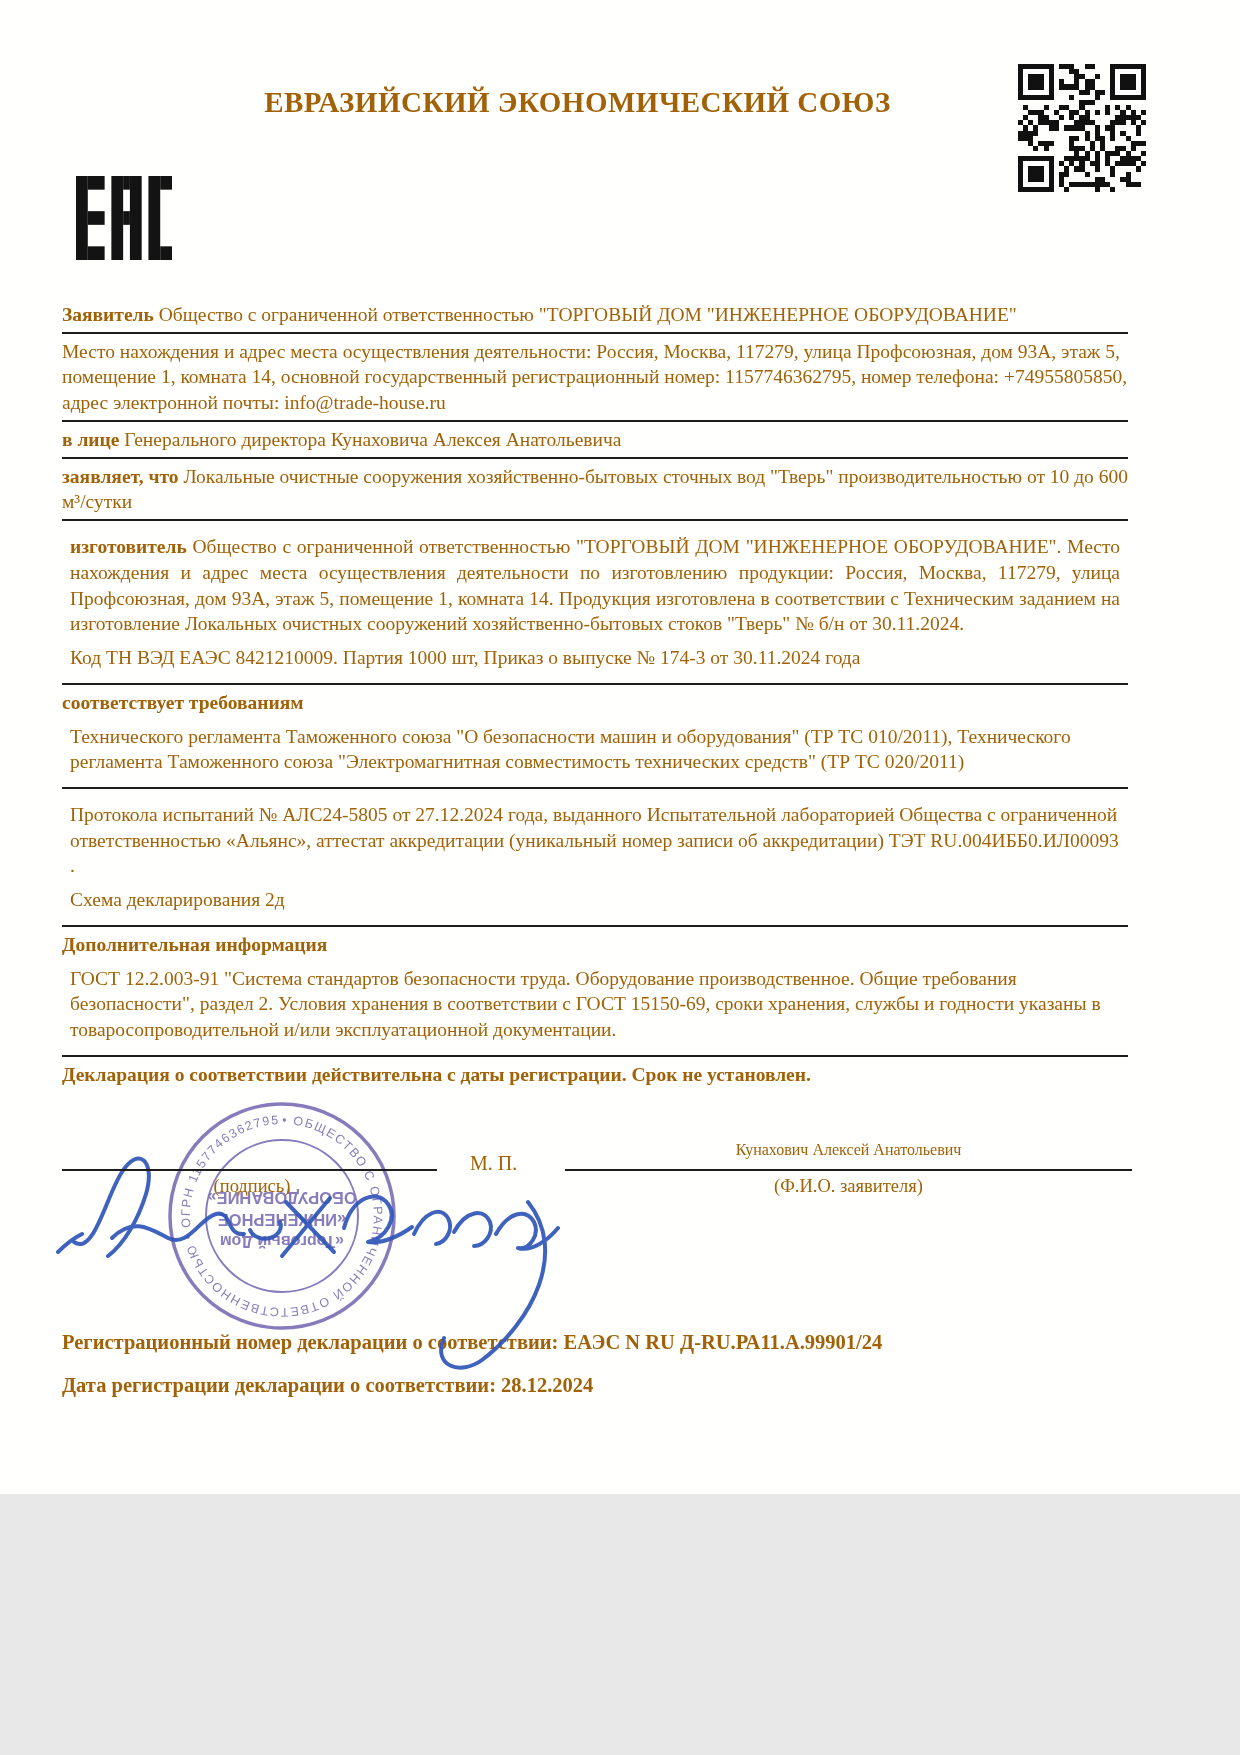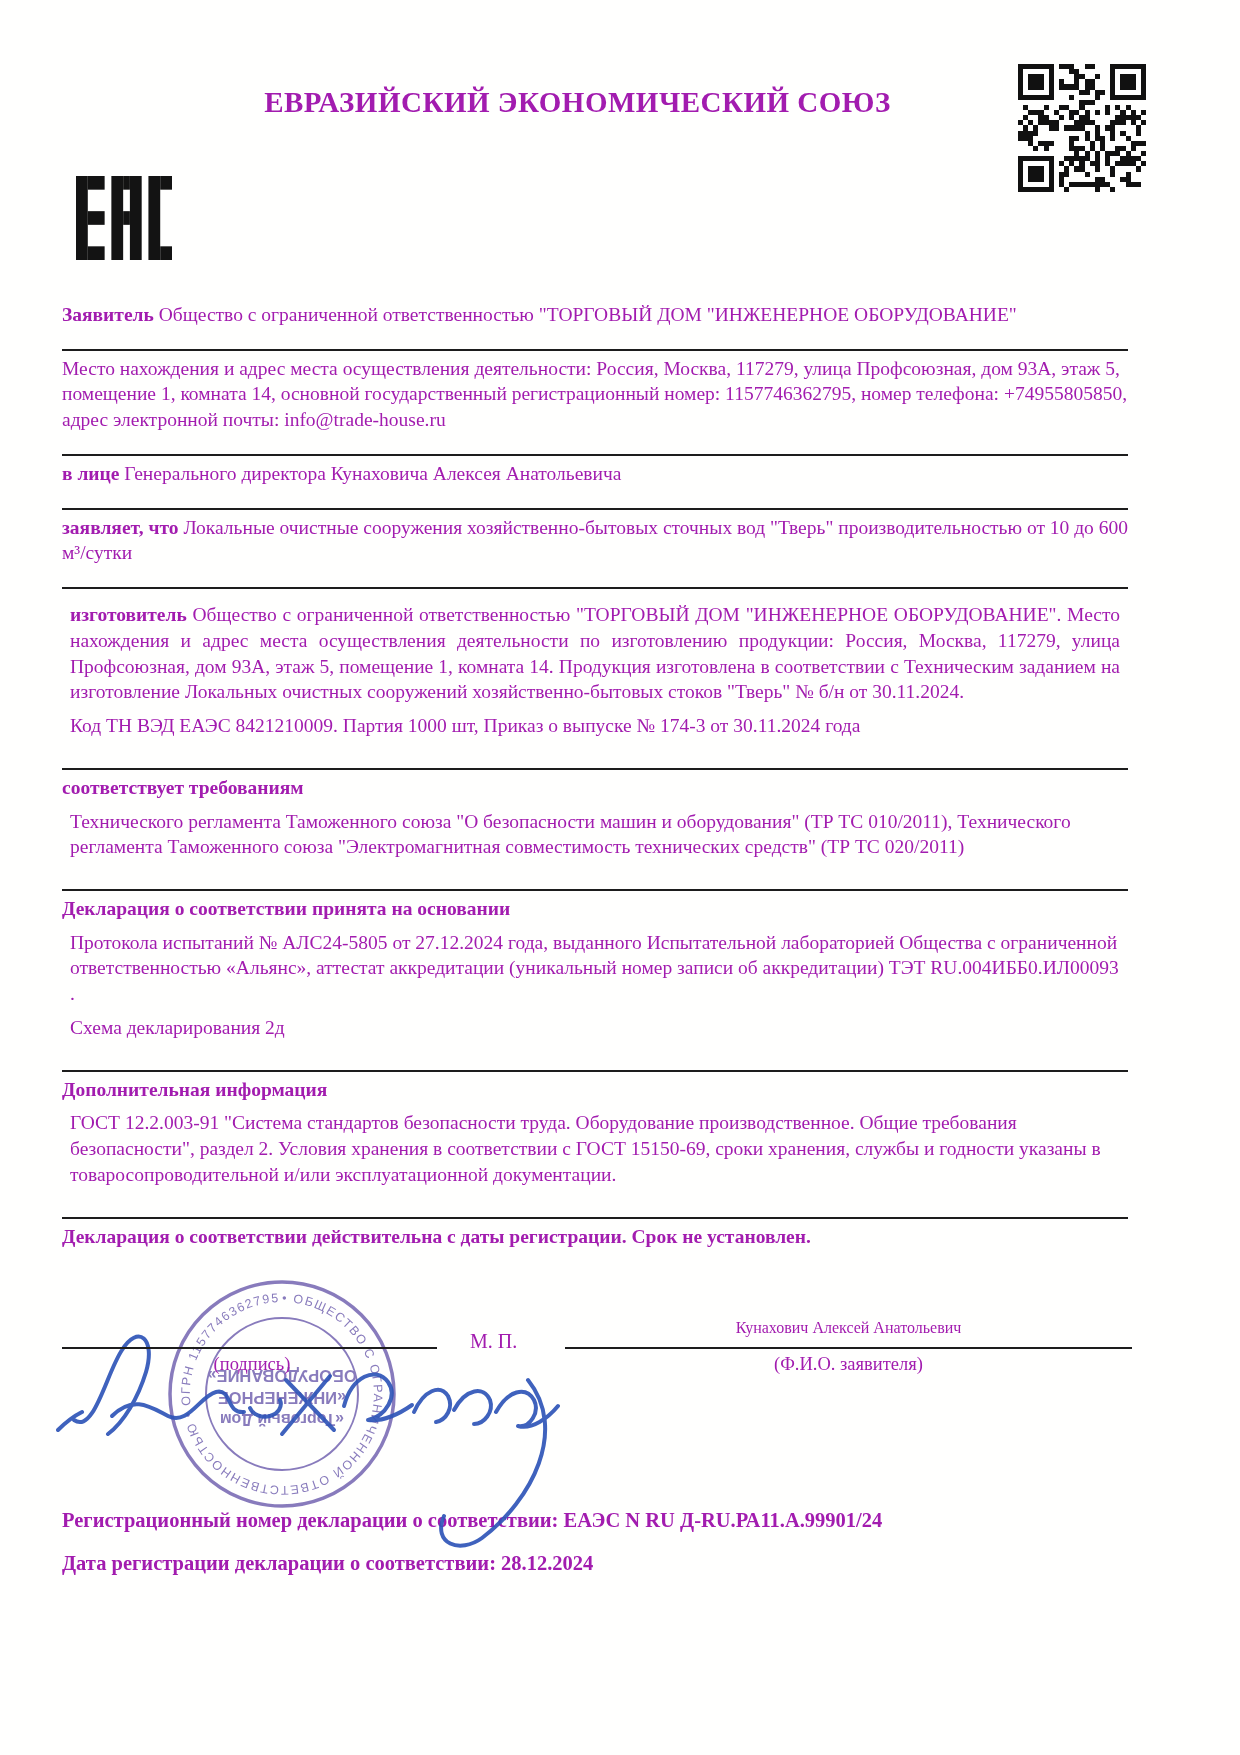--- a/index.html
+++ b/index.html
@@ -1,39 +1,39 @@
 <!DOCTYPE html>
 <html><head>
 <meta charset="utf-8">
 <style>
   html,body{margin:0;padding:0;background:#e8e8e8;}
   .page{
     position:relative;
-    width:1240px;height:1755px;
+    width:1240px;height:1494px;
     margin:0 auto;
     background:#fffffe;
-    color:#a21caf;
+    color:#a16207;
     font-family:"Liberation Serif","DejaVu Serif",serif;
     font-size:19.5px;line-height:1.32;
     overflow:hidden;
   }
   
   .header{position:relative;height:300px;}
   .titles{
     padding-top:84px;padding-right:85px;
     text-align:center;font-weight:bold;
     font-size:29px;line-height:37px;letter-spacing:.5px;
   }
   .qr{position:absolute;top:64px;right:94px;width:128px;height:128px;}
   .qr svg{width:100%;height:100%;shape-rendering:crispEdges;}
   .eac{position:absolute;top:176px;left:76px;width:96px;height:84px;}
   
   .content{margin:0 112px 0 62px;}
   .sec{
-    padding:2px 0 21px 0;
+    padding:2px 0 4px 0;
     border-bottom:2.5px solid #1d1d1d;
     margin-bottom:3px;
   }
   .sec.last{border-bottom:none;}
   .lbl{font-weight:bold;}
   .jst{text-align:justify;}
   .head-line{font-weight:bold;}
   .gap-after{margin-bottom:8px;}
   .plain{margin:8px;}
   
@@ -308,21 +308,20 @@
       </div>
       <div class="plain">Код ТН ВЭД ЕАЭС 8421210009. Партия 1000 шт, Приказ о выпуске № 174-3 от 30.11.2024 года</div>
     </div>
 
     <div class="sec">
       <div class="head-line gap-after">соответствует требованиям</div>
       <div class="plain">Технического регламента Таможенного союза "О безопасности машин и оборудования" (ТР ТС 010/2011), Технического регламента Таможенного союза "Электромагнитная совместимость технических средств" (ТР ТС 020/2011)</div>
     </div>
 
     <div class="sec">
-      <div class="head-line gap-after">Декларация о соответствии принята на основании</div>
       <div class="plain">Протокола испытаний № АЛС24-5805 от 27.12.2024 года, выданного Испытательной лабораторией Общества с ограниченной ответственностью «Альянс», аттестат аккредитации (уникальный номер записи об аккредитации)  ТЭТ RU.004ИББ0.ИЛ00093 .</div>
       <div class="plain">Схема декларирования 2д</div>
     </div>
 
     <div class="sec">
       <div class="head-line">Дополнительная информация</div>
       <div class="plain">ГОСТ 12.2.003-91 "Система стандартов безопасности труда. Оборудование производственное. Общие требования безопасности", раздел 2. Условия хранения в соответствии с ГОСТ 15150-69, сроки хранения, службы и годности указаны в товаросопроводительной и/или эксплуатационной документации.</div>
     </div>
 
     <div class="sec last head-line">Декларация о соответствии  действительна с даты регистрации. Срок не  установлен.</div>

